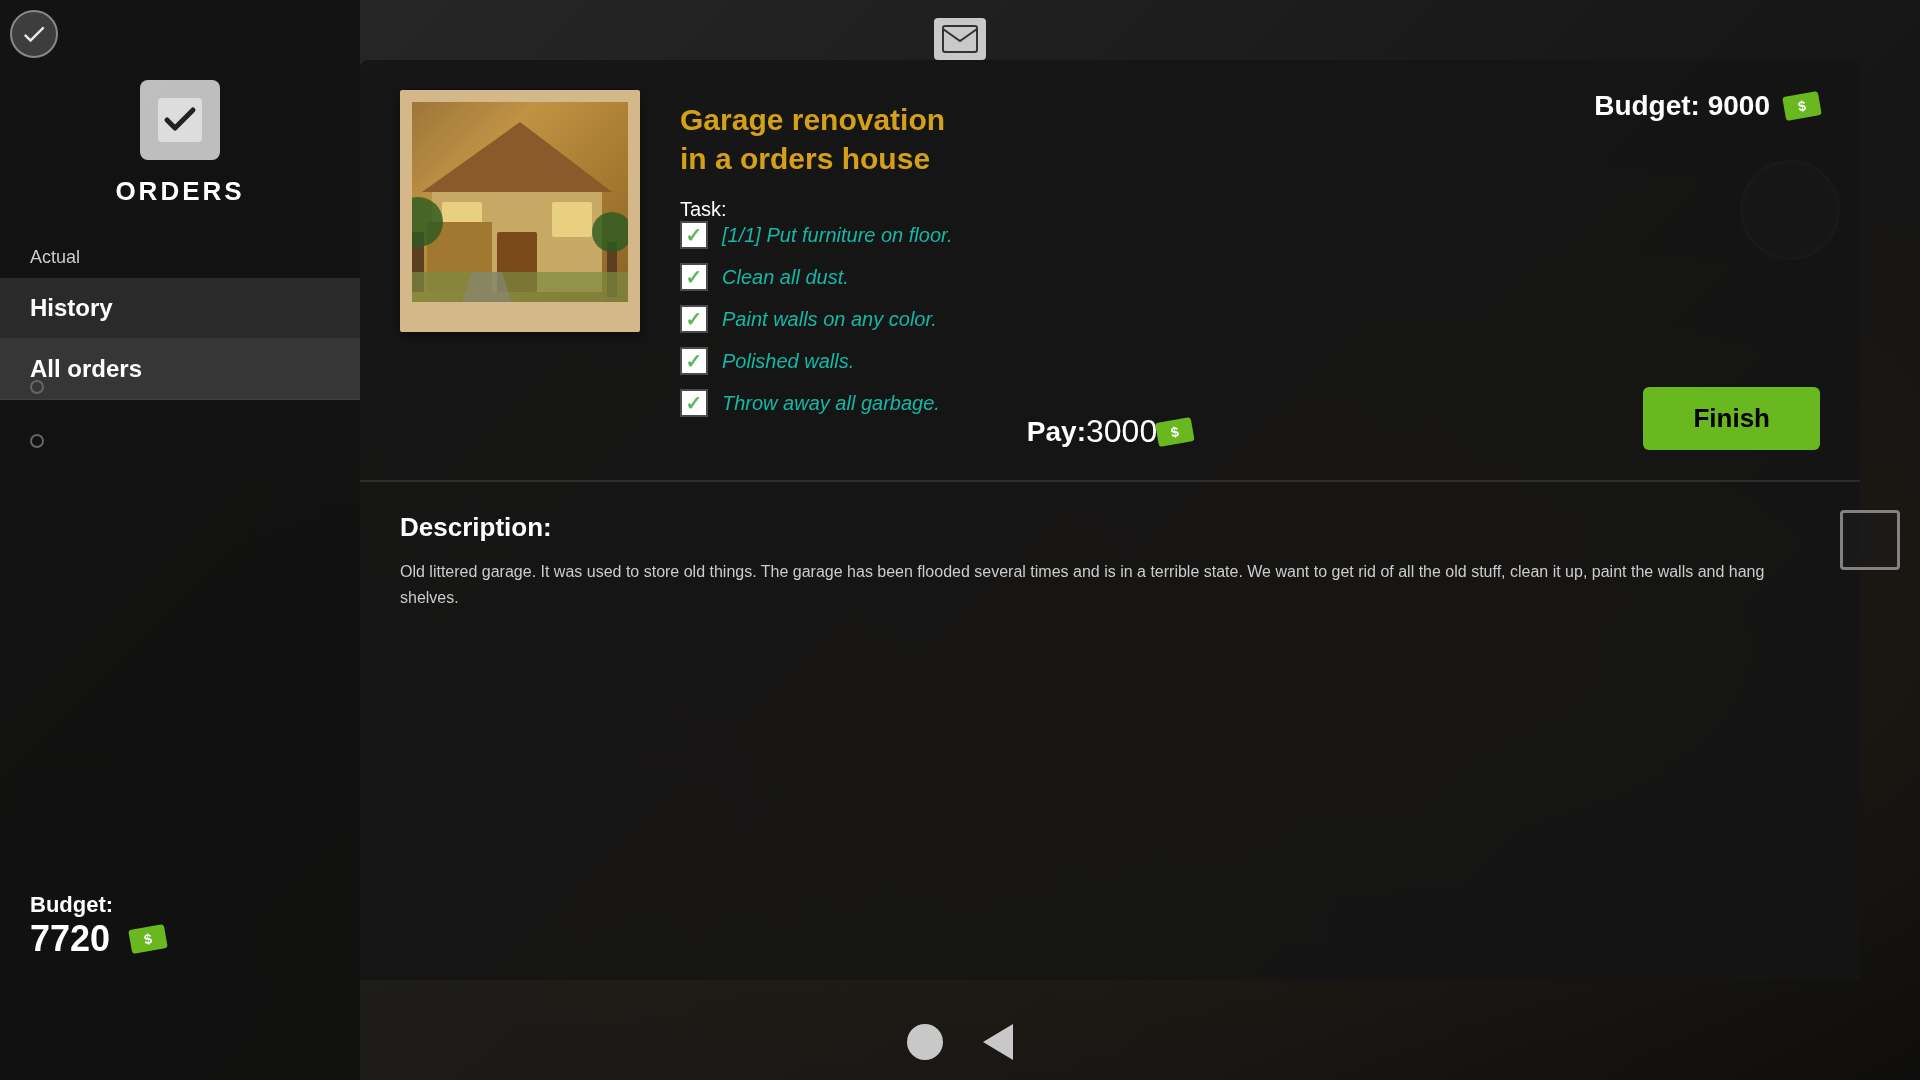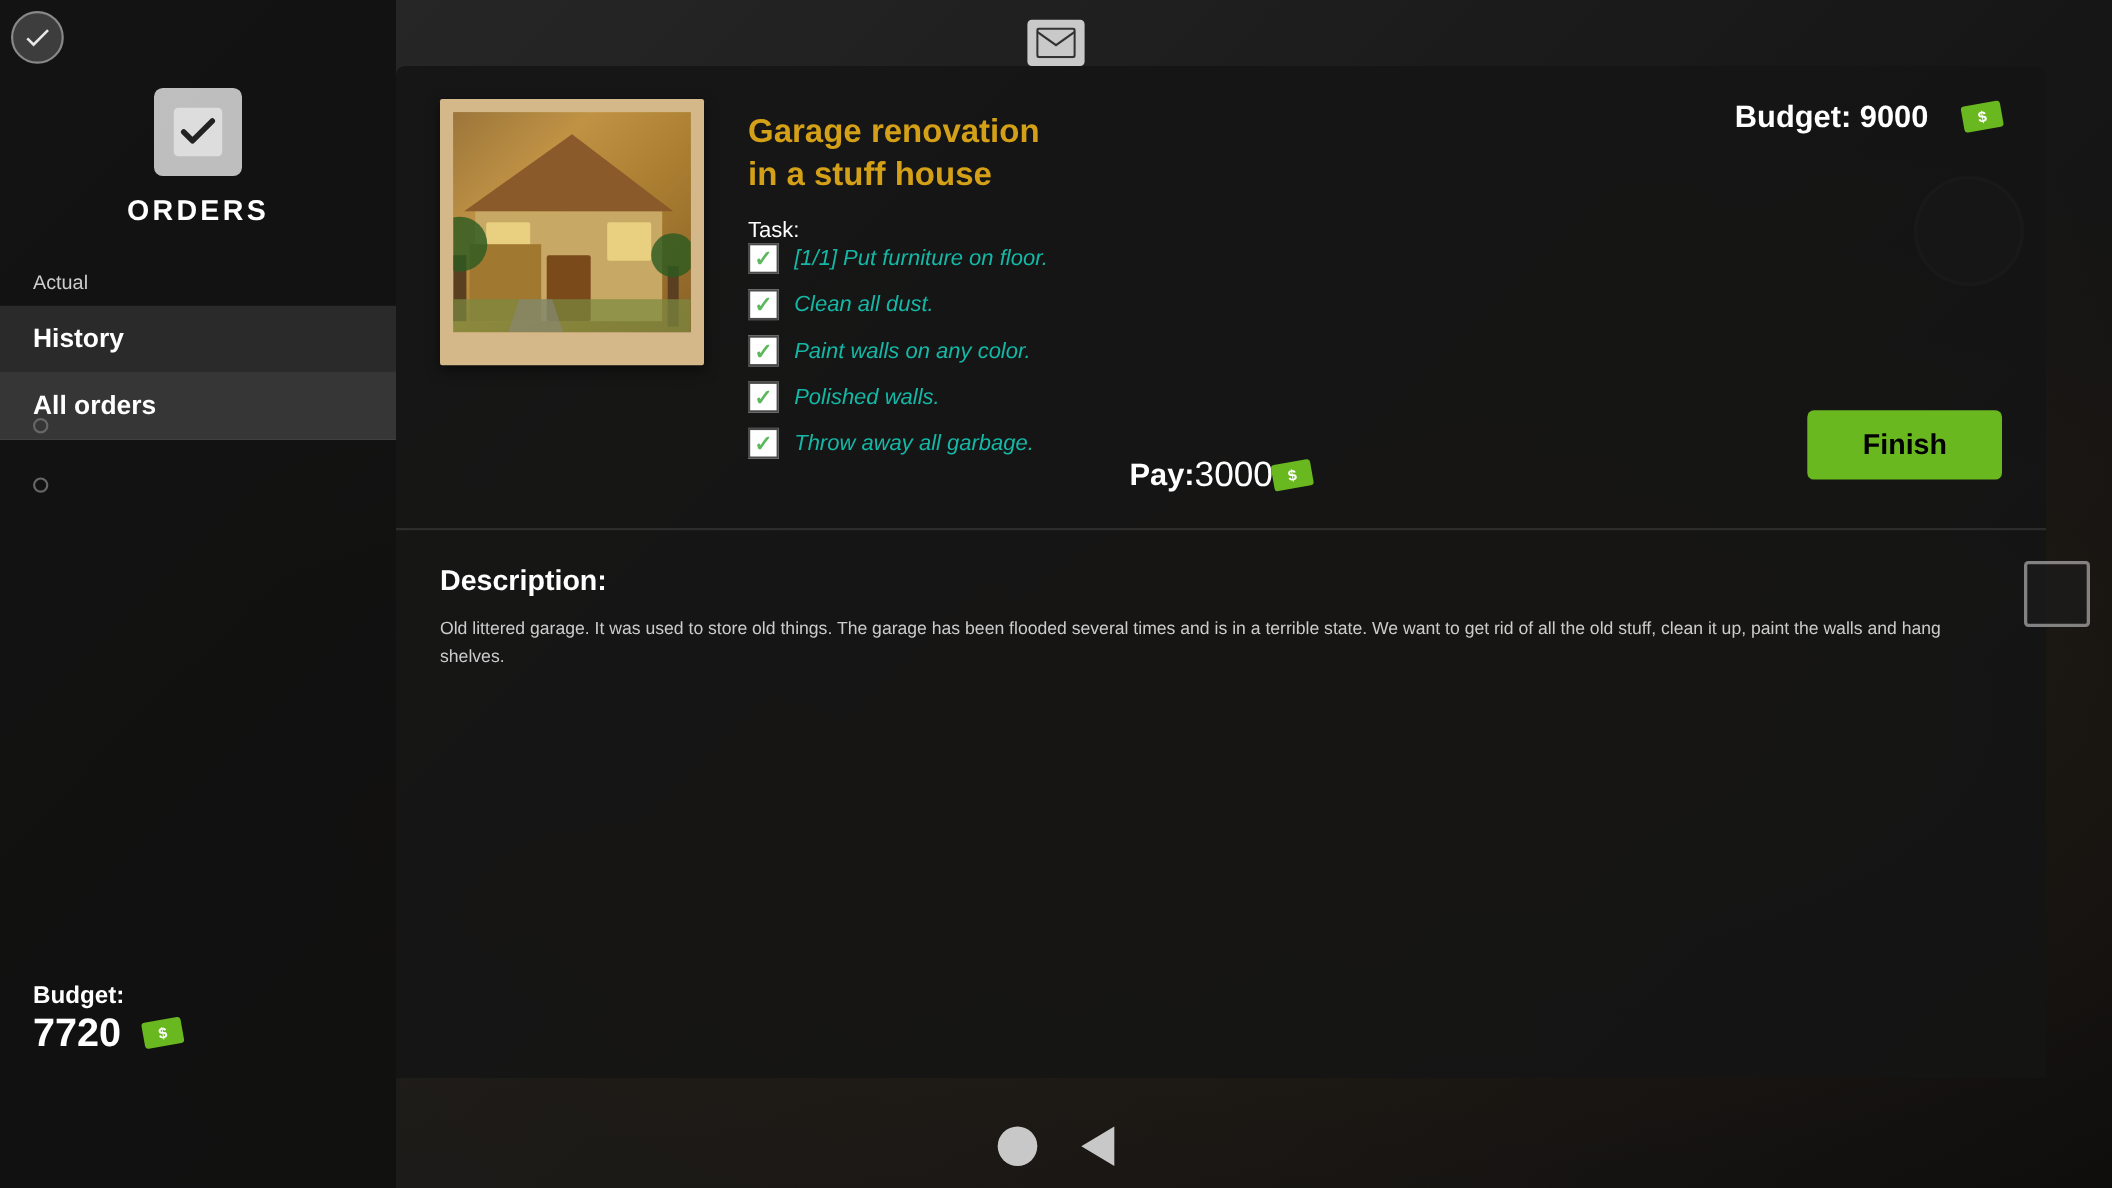--- a/index.html
+++ b/index.html
@@ -304,39 +304,39 @@
     .pay-amount {
       color: #fff;
       font-size: 32px;
       font-weight: normal;
     }
 
     
     .finish-btn {
       position: absolute;
       right: 40px;
-      bottom: 44px;
+      bottom: 30px;
       background: #6ab820;
       color: #000;
       border: none;
       border-radius: 6px;
       padding: 16px 50px;
       font-size: 26px;
       font-weight: bold;
       cursor: pointer;
     }
 
     
     .budget-top-right {
       position: absolute;
       top: 30px;
       right: 40px;
       display: flex;
       align-items: center;
-      gap: 31px;
+      gap: 14px;
     }
 
     .budget-top-text {
       color: #fff;
       font-size: 28px;
       font-weight: bold;
     }
 
     
     .description-card {
@@ -543,21 +543,21 @@
           <rect x="0" y="170" width="216" height="30" fill="#7a8a40" opacity="0.7"></rect>
 
           <polygon points="50,200 100,200 90,170 60,170" fill="#888" opacity="0.5"></polygon>
         </svg>
       </div>
     </div>
 
     <div class="order-info">
       <div class="order-title">
         <span>Garage renovation</span><br>
-        <span>in a stuff house</span>
+        <span>in a orders house</span>
       </div>
 
       <div class="task-label">Task:</div>
 
       <div class="task-item">
         <div class="task-check">
           <span class="task-check-mark">✓</span>
         </div>
         <span class="task-text">[1/1] Put furniture on floor.</span>
       </div>

